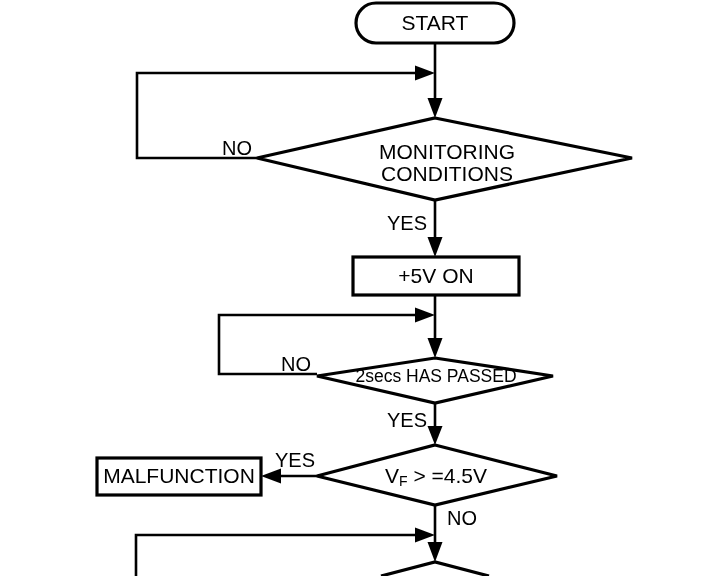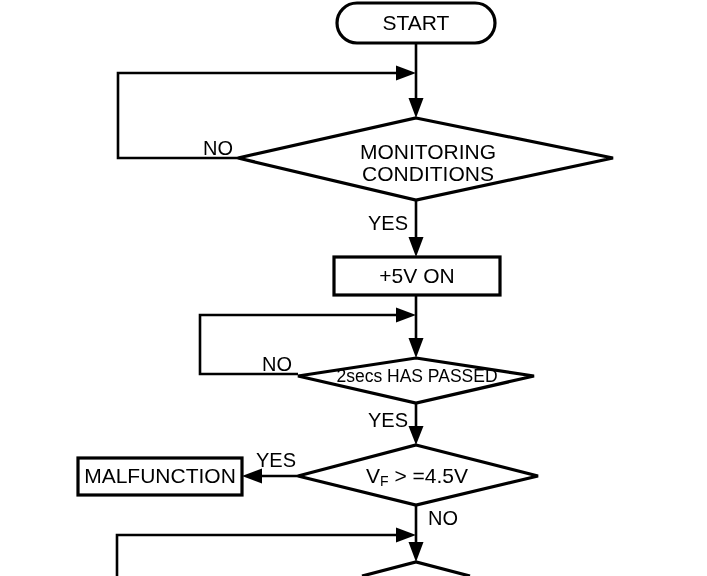--- a/index.html
+++ b/index.html
@@ -11,20 +11,21 @@
     width: 707px;
     height: 576px;
     overflow: hidden;
     font-family: "Liberation Sans", sans-serif;
   }
   #flowchart-root {
     position: relative;
     width: 626px;
     height: 576px;
     background: #ffffff;
+    padding-left: 19px;
   }
   svg#chart {
     display: block;
     width: 707px;
     height: 576px;
   }
   .shape {
     fill: #ffffff;
     stroke: #000000;
     stroke-width: 3.2;

